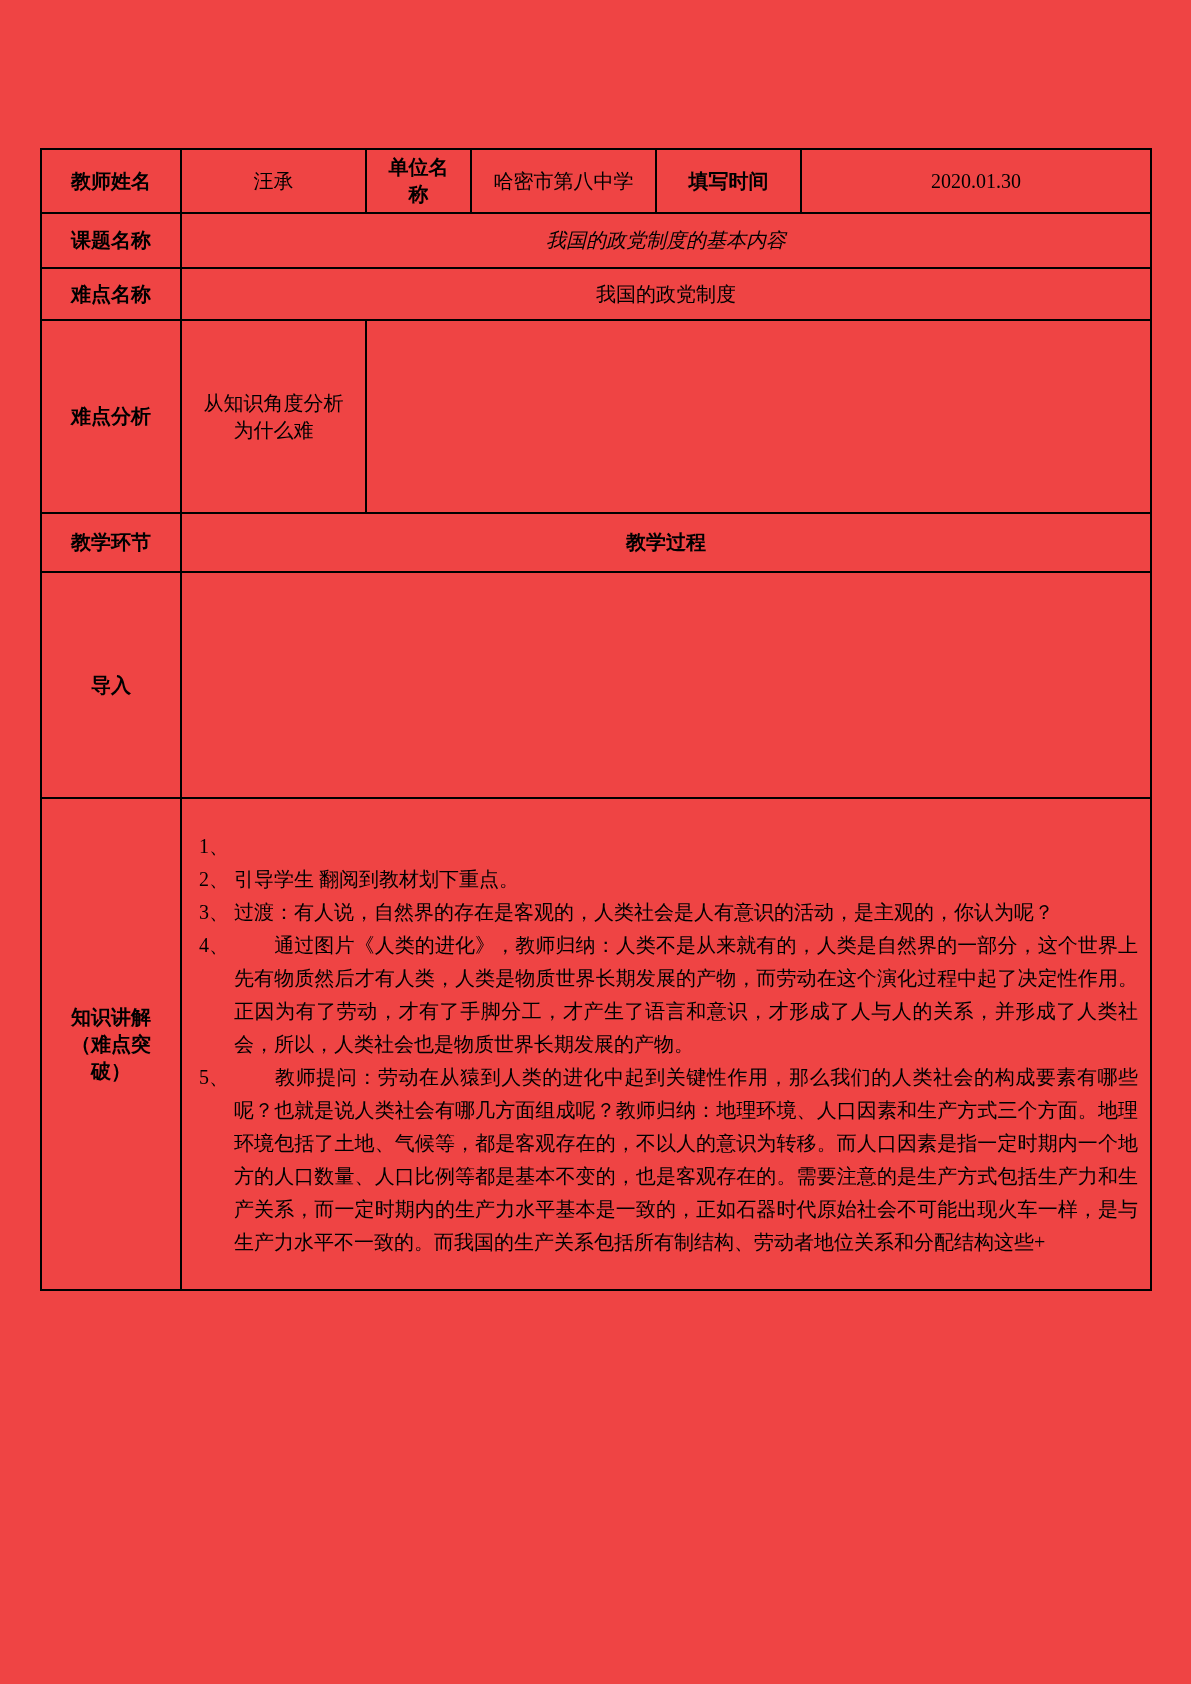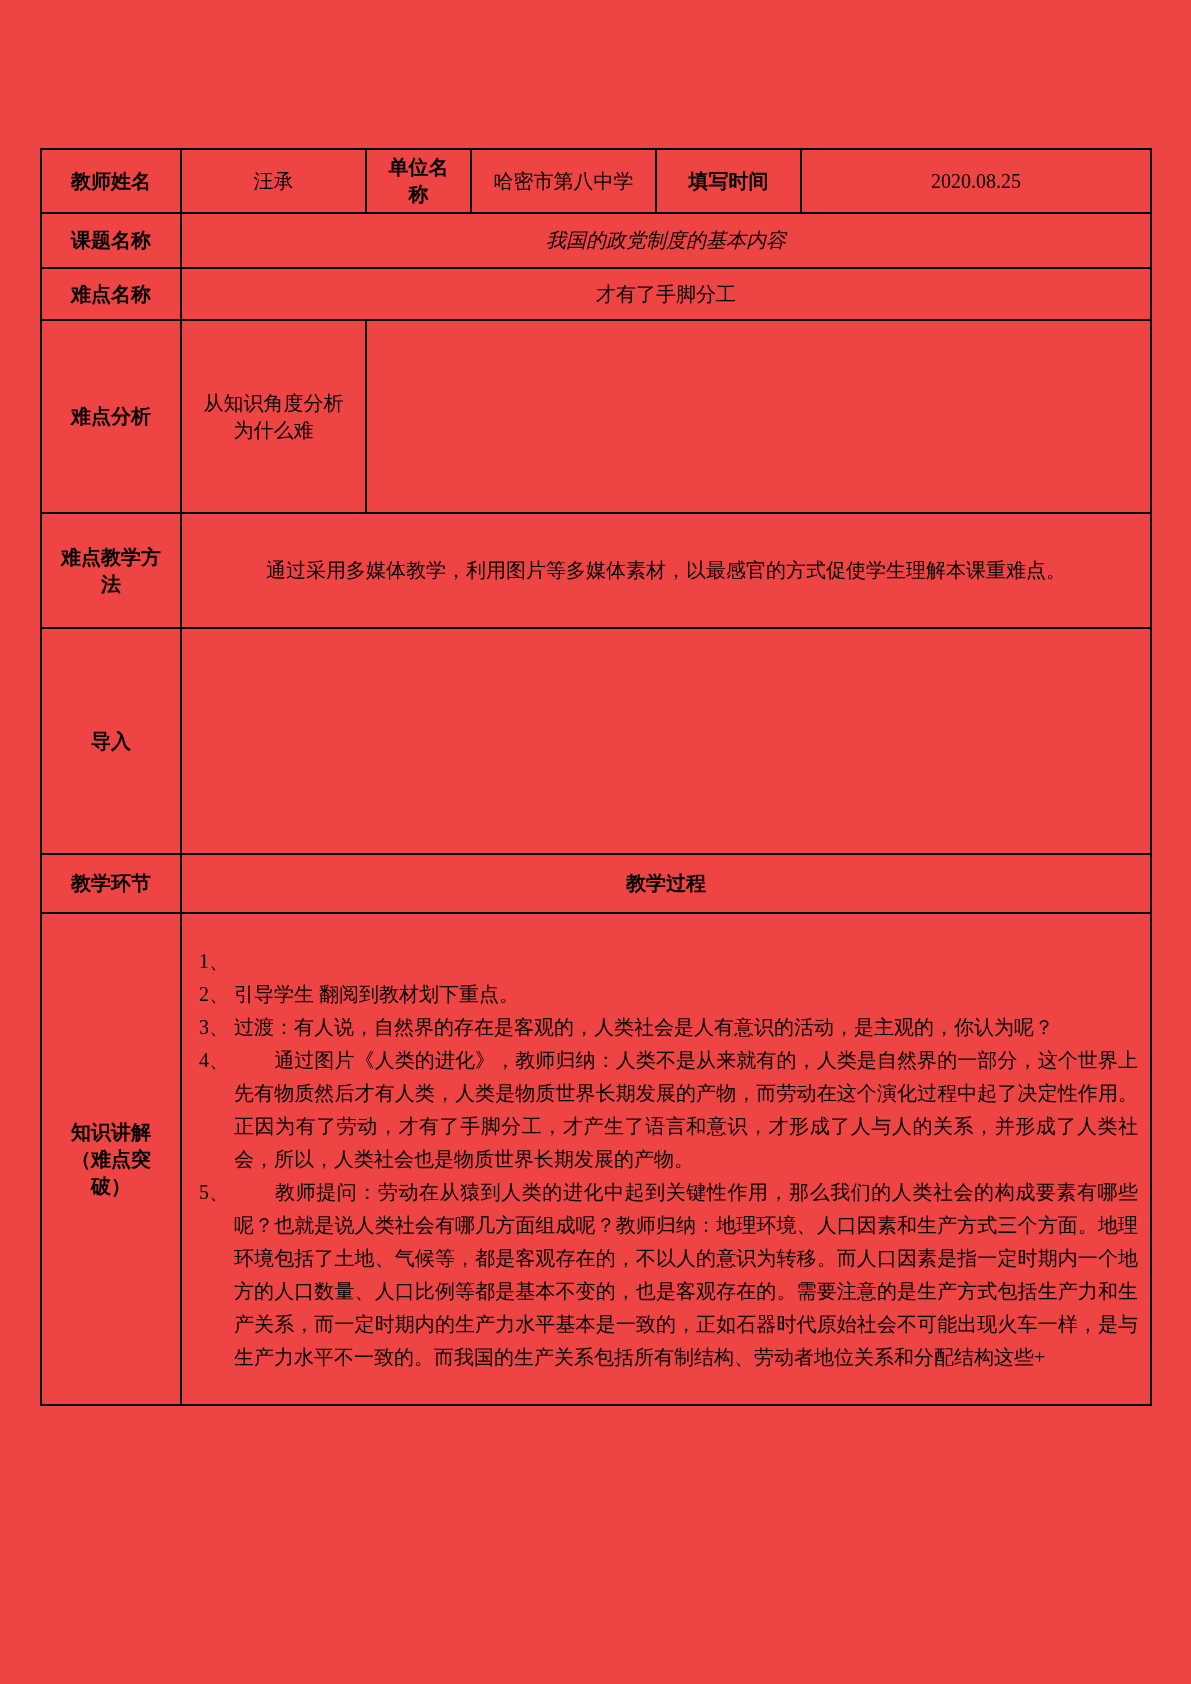--- a/index.html
+++ b/index.html
@@ -95,53 +95,49 @@
         <col class="c6">
     </colgroup>
 
     <tbody>
         <tr style="height:60px;">
       <td class="label-cell">教师姓名</td>
       <td class="value-cell">汪承</td>
       <td class="label-cell">单位名称</td>
       <td class="value-cell">哈密市第八中学</td>
       <td class="label-cell">填写时间</td>
-      <td class="value-cell">2020.08.25</td>
+      <td class="value-cell">2020.01.30</td>
     </tr>
 
 
     <tr style="height:55px;">
       <td class="label-cell">课题名称</td>
       <td colspan="5" class="value-cell italic">我国的政党制度的基本内容</td>
     </tr>
 
     <tr style="height:52px;">
       <td class="label-cell">难点名称</td>
-      <td colspan="5" class="value-cell">才有了手脚分工</td>
+      <td colspan="5" class="value-cell">我国的政党制度</td>
     </tr>
 
     <tr style="height:193px;">
       <td class="label-cell">难点分析</td>
       <td class="value-cell">从知识角度分析为什么难</td>
       <td colspan="4" class="value-cell"></td>
     </tr>
 
-    <tr style="height:115px;">
-      <td class="label-cell">难点教学方法</td>
-      <td colspan="5" class="value-cell method-cell">通过采用多媒体教学，利用图片等多媒体素材，以最感官的方式促使学生理解本课重难点。</td>
+
+    <tr style="height:59px;">
+      <td class="label-cell">教学环节</td>
+      <td colspan="5" class="value-cell bold-center">教学过程</td>
     </tr>
 
     <tr style="height:226px;">
       <td class="label-cell">导入</td>
       <td colspan="5" class="value-cell"></td>
-    </tr>
-
-    <tr style="height:59px;">
-      <td class="label-cell">教学环节</td>
-      <td colspan="5" class="value-cell bold-center">教学过程</td>
     </tr>
 
     <tr style="height:492px;">
       <td class="label-cell top-align knowledge-label pre-line">知识讲解
 （难点突破）</td>
       <td colspan="5" class="knowledge-cell">
         <div class="k-item">
           <span class="k-num">1、</span>
           <span class="k-text"></span>
         </div>

